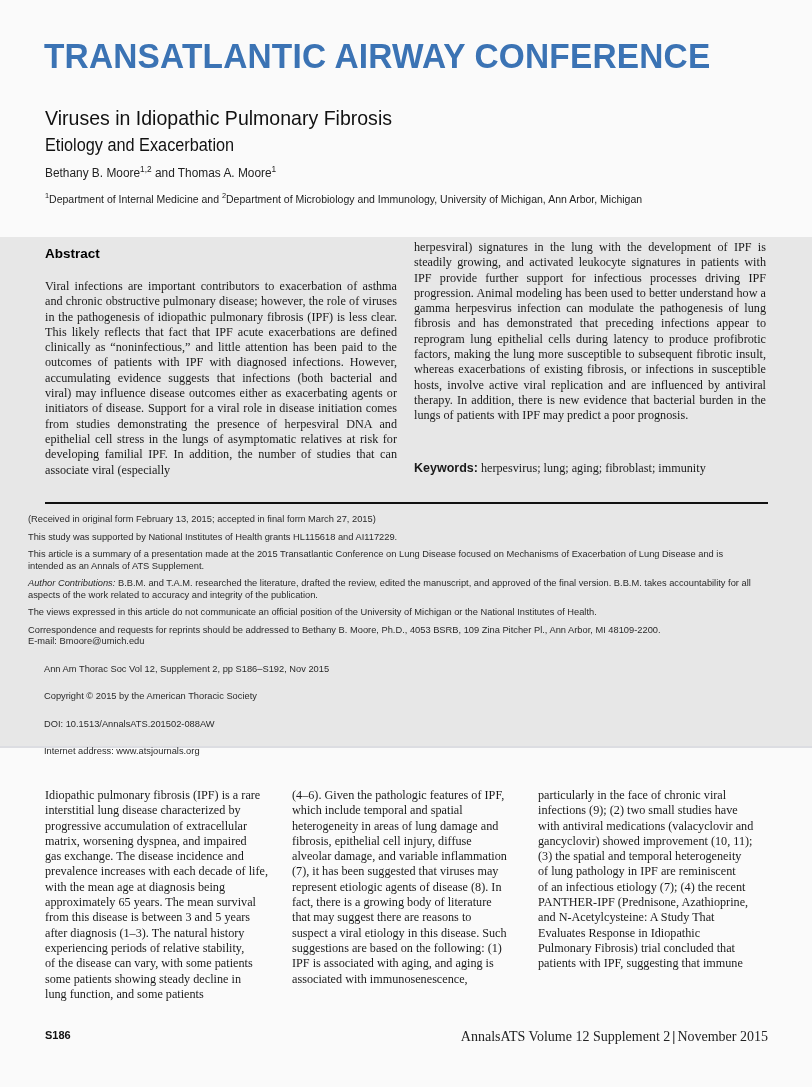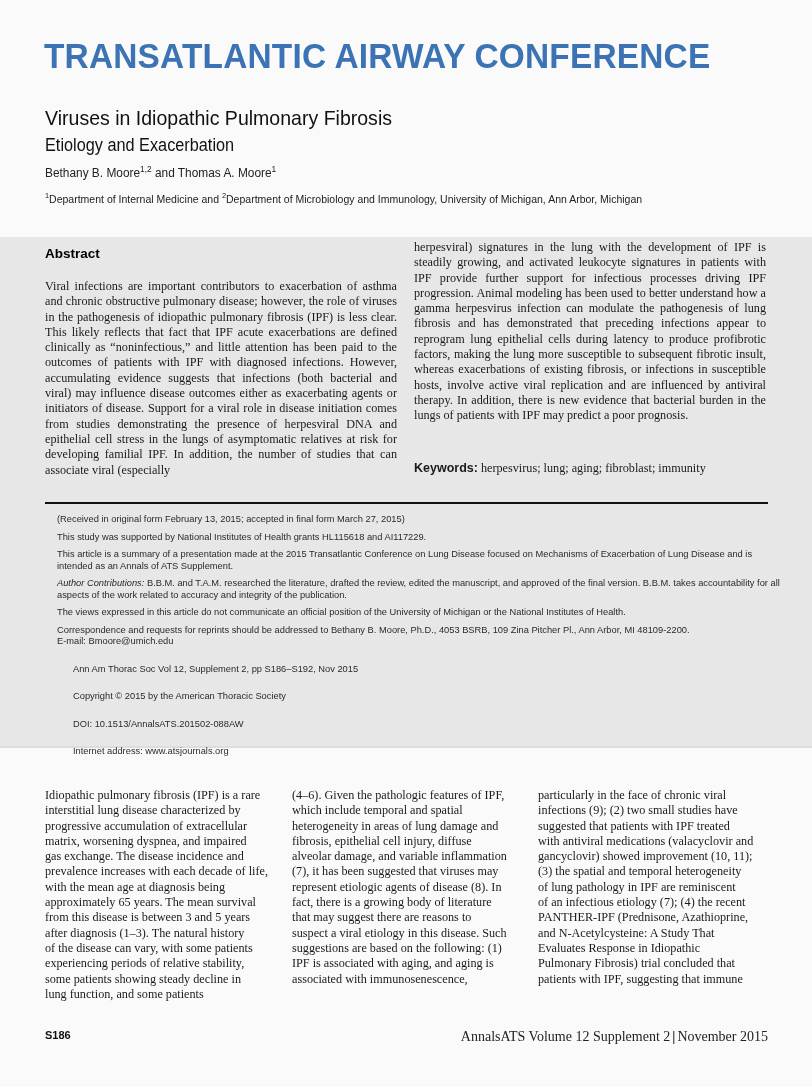--- a/index.html
+++ b/index.html
@@ -64,21 +64,21 @@
     font-size: 12.2px; color: #1a1a1a; white-space: nowrap;
   }
   .keywords .kw-label {
     font-family: "Liberation Sans", sans-serif; font-weight: bold; font-size: 12.5px;
   }
   .rule {
     position: absolute; left: 45px; top: 502px; width: 723px; height: 1.5px;
     background: #111;
   }
   .notes {
-    position: absolute; left: 57px; top: 514px; width: 724px;
+    position: absolute; left: 28px; top: 514px; width: 724px;
     font-family: "Liberation Sans", sans-serif;
     font-size: 9.3px; line-height: 11.5px; color: #2a2a2a;
   }
   .notes p { margin: 0 0 6px 0; }
   .notes .cite p { margin: 16px; }
   .notes em { font-style: italic; }
 
   .body-col {
     position: absolute; top: 788px; width: 233px;
     font-size: 12.2px; line-height: 15.3px; color: #1a1a1a;
@@ -148,22 +148,22 @@
   <span class="line">Idiopathic pulmonary fibrosis (IPF) is a rare</span>
   <span class="line">interstitial lung disease characterized by</span>
   <span class="line">progressive accumulation of extracellular</span>
   <span class="line">matrix, worsening dyspnea, and impaired</span>
   <span class="line">gas exchange. The disease incidence and</span>
   <span class="line">prevalence increases with each decade of life,</span>
   <span class="line">with the mean age at diagnosis being</span>
   <span class="line">approximately 65 years. The mean survival</span>
   <span class="line">from this disease is between 3 and 5 years</span>
   <span class="line">after diagnosis (1–3). The natural history</span>
+  <span class="line">experiencing periods of relative stability,</span>
   <span class="line">of the disease can vary, with some patients</span>
-  <span class="line">experiencing periods of relative stability,</span>
   <span class="line">some patients showing steady decline in</span>
   <span class="line">lung function, and some patients</span>
 </div>
 
 <div class="body-col c2">
   <span class="line">(4–6). Given the pathologic features of IPF,</span>
   <span class="line">which include temporal and spatial</span>
   <span class="line">heterogeneity in areas of lung damage and</span>
   <span class="line">fibrosis, epithelial cell injury, diffuse</span>
   <span class="line">alveolar damage, and variable inflammation</span>
@@ -173,21 +173,20 @@
   <span class="line">that may suggest there are reasons to</span>
   <span class="line">suspect a viral etiology in this disease. Such</span>
   <span class="line">suggestions are based on the following: (1)</span>
   <span class="line">IPF is associated with aging, and aging is</span>
   <span class="line">associated with immunosenescence,</span>
 </div>
 
 <div class="body-col c3">
   <span class="line">particularly in the face of chronic viral</span>
   <span class="line">infections (9); (2) two small studies have</span>
-  <span class="line">suggested that patients with IPF treated</span>
   <span class="line">with antiviral medications (valacyclovir and</span>
   <span class="line">gancyclovir) showed improvement (10, 11);</span>
   <span class="line">(3) the spatial and temporal heterogeneity</span>
   <span class="line">of lung pathology in IPF are reminiscent</span>
   <span class="line">of an infectious etiology (7); (4) the recent</span>
   <span class="line">PANTHER-IPF (Prednisone, Azathioprine,</span>
   <span class="line">and N-Acetylcysteine: A Study That</span>
   <span class="line">Evaluates Response in Idiopathic</span>
   <span class="line">Pulmonary Fibrosis) trial concluded that</span>
   <span class="line">patients with IPF, suggesting that immune</span>

